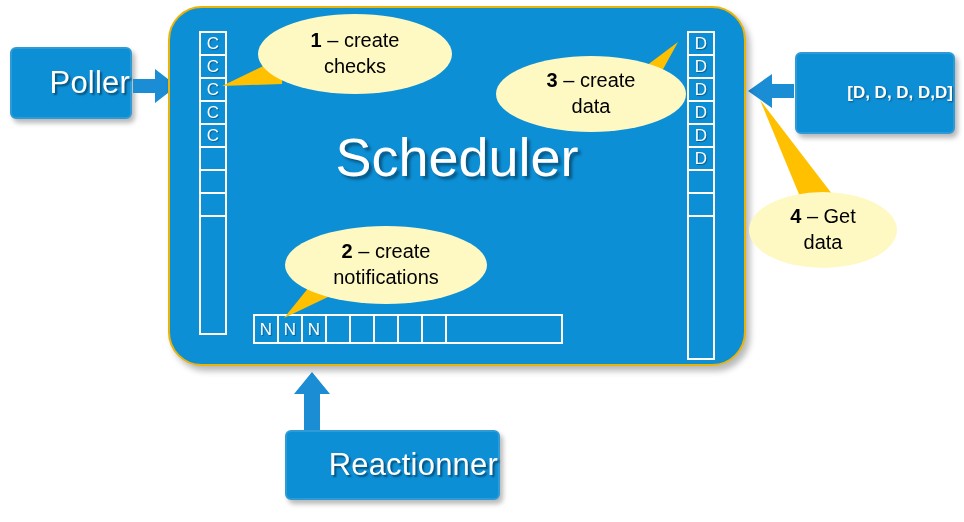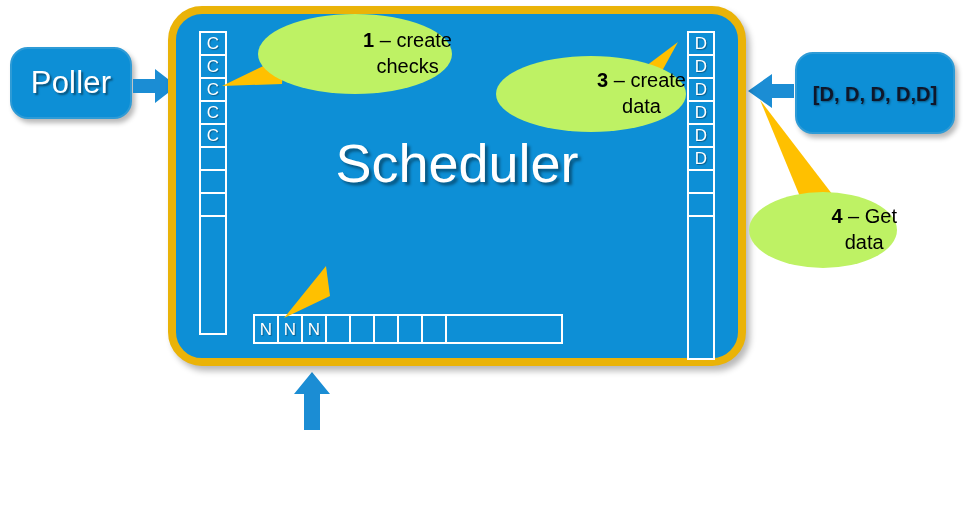--- a/index.html
+++ b/index.html
@@ -16,59 +16,59 @@
     height: 522px;
     background: #ffffff;
     overflow: hidden;
   }
 
   
   .node-box {
     position: absolute;
     background: #0D8FD6;
     border: 2px solid #2E9BD6;
-    border-radius: 18px;
+    border-radius: 6px;
     box-shadow: 3px 4px 5px rgba(0,0,0,0.28);
     display: flex;
     flex-direction: column;
-    align-items: center;
+    align-items: flex-end;
     justify-content: center;
     box-sizing: border-box;
   }
   .node-title {
     color: #ffffff;
     font-size: 31px;
     line-height: 1.05;
     letter-spacing: 0.2px;
     text-shadow: 2px 2px 2px rgba(0,0,0,0.45);
     white-space: nowrap;
   }
   .node-sub {
-    color: #0f172a;
-    font-size: 20px;
+    color: #ffffff;
+    font-size: 17px;
     font-weight: bold;
     line-height: 1.1;
     margin-top: 1px;
     text-shadow: 1px 1px 2px rgba(0,0,0,0.40);
     white-space: nowrap;
   }
 
   #poller-box   { left: 10px;  top: 47px;  width: 122px; height: 72px; }
   #broker-box   { left: 795px; top: 52px;  width: 160px; height: 82px; }
   #reactionner-box { left: 285px; top: 430px; width: 215px; height: 70px; }
 
   
   #scheduler-box {
     position: absolute;
     left: 168px;
     top: 6px;
     width: 578px;
     height: 360px;
     background: #0D8FD6;
-    border: 8px solid #eab308;
+    border: 2px solid #eab308;
     border-radius: 34px;
     box-shadow: 4px 5px 6px rgba(0,0,0,0.28);
     box-sizing: border-box;
   }
   #scheduler-title {
     position: absolute;
     left: 0;
     top: 122px;
     width: 100%;
     text-align: center;
@@ -116,25 +116,25 @@
   .qcell.h { width: 26px; height: 30px; }
   .qcell.h + .qcell.h { margin-left: -2px; }
   .qcell.h.tail-h { width: 118px; }
 
   
   .arrow { position: absolute; }
 
   
   .callout {
     position: absolute;
-    background: #bef264;
+    background: #fef9c3;
     border-radius: 50%;
     display: flex;
     align-items: center;
-    justify-content: flex-end;
+    justify-content: center;
     text-align: center;
     color: #000000;
     font-size: 20px;
     line-height: 1.28;
     z-index: 5;
   }
   .callout .num { font-weight: bold; }
   .callout-tail { position: absolute; z-index: 4; }
 
   #callout-1 { left: 258px; top: 14px;  width: 194px; height: 80px; }
@@ -156,20 +156,23 @@
   </svg>
 
   <div class="node-box" id="broker-box">
     <div class="node-sub">[D, D, D, D,D]</div>
   </div>
 
   <svg class="arrow" id="arrow-broker" style="left:744px; top:74px;" width="52" height="36">
     <polygon points="50,10 28,10 28,0 4,17 28,34 28,24 50,24" fill="#1B8DD4"></polygon>
   </svg>
 
+  <div class="node-box" id="reactionner-box">
+    <div class="node-title">Reactionner</div>
+  </div>
 
   <svg class="arrow" id="arrow-reactionner" style="left:294px; top:372px;" width="38" height="60">
     <polygon points="18,0 36,22 26,22 26,58 10,58 10,22 0,22" fill="#1B8DD4"></polygon>
   </svg>
 
   <div id="scheduler-box">
     <div id="scheduler-title">Scheduler</div>
   </div>
 
   <div class="queue-vert" id="checks-queue">
@@ -216,20 +219,28 @@
       <span class="num">1</span>
       <span>–</span>
       <span>create</span><br>
       <span>checks</span>
     </div>
   </div>
 
   <svg class="callout-tail" id="tail-2" style="left:278px; top:262px;" width="60" height="60">
     <polygon points="6,56 48,4 52,34" fill="#FFC000"></polygon>
   </svg>
+  <div class="callout" id="callout-2">
+    <div>
+      <span class="num">2</span>
+      <span>–</span>
+      <span>create</span><br>
+      <span>notifications</span>
+    </div>
+  </div>
 
   <svg class="callout-tail" id="tail-3" style="left:622px; top:42px;" width="66" height="52">
     <polygon points="0,42 56,0 34,40" fill="#FFC000"></polygon>
   </svg>
   <div class="callout" id="callout-3">
     <div>
       <span class="num">3</span>
       <span>–</span>
       <span>create</span><br>
       <span>data</span>

